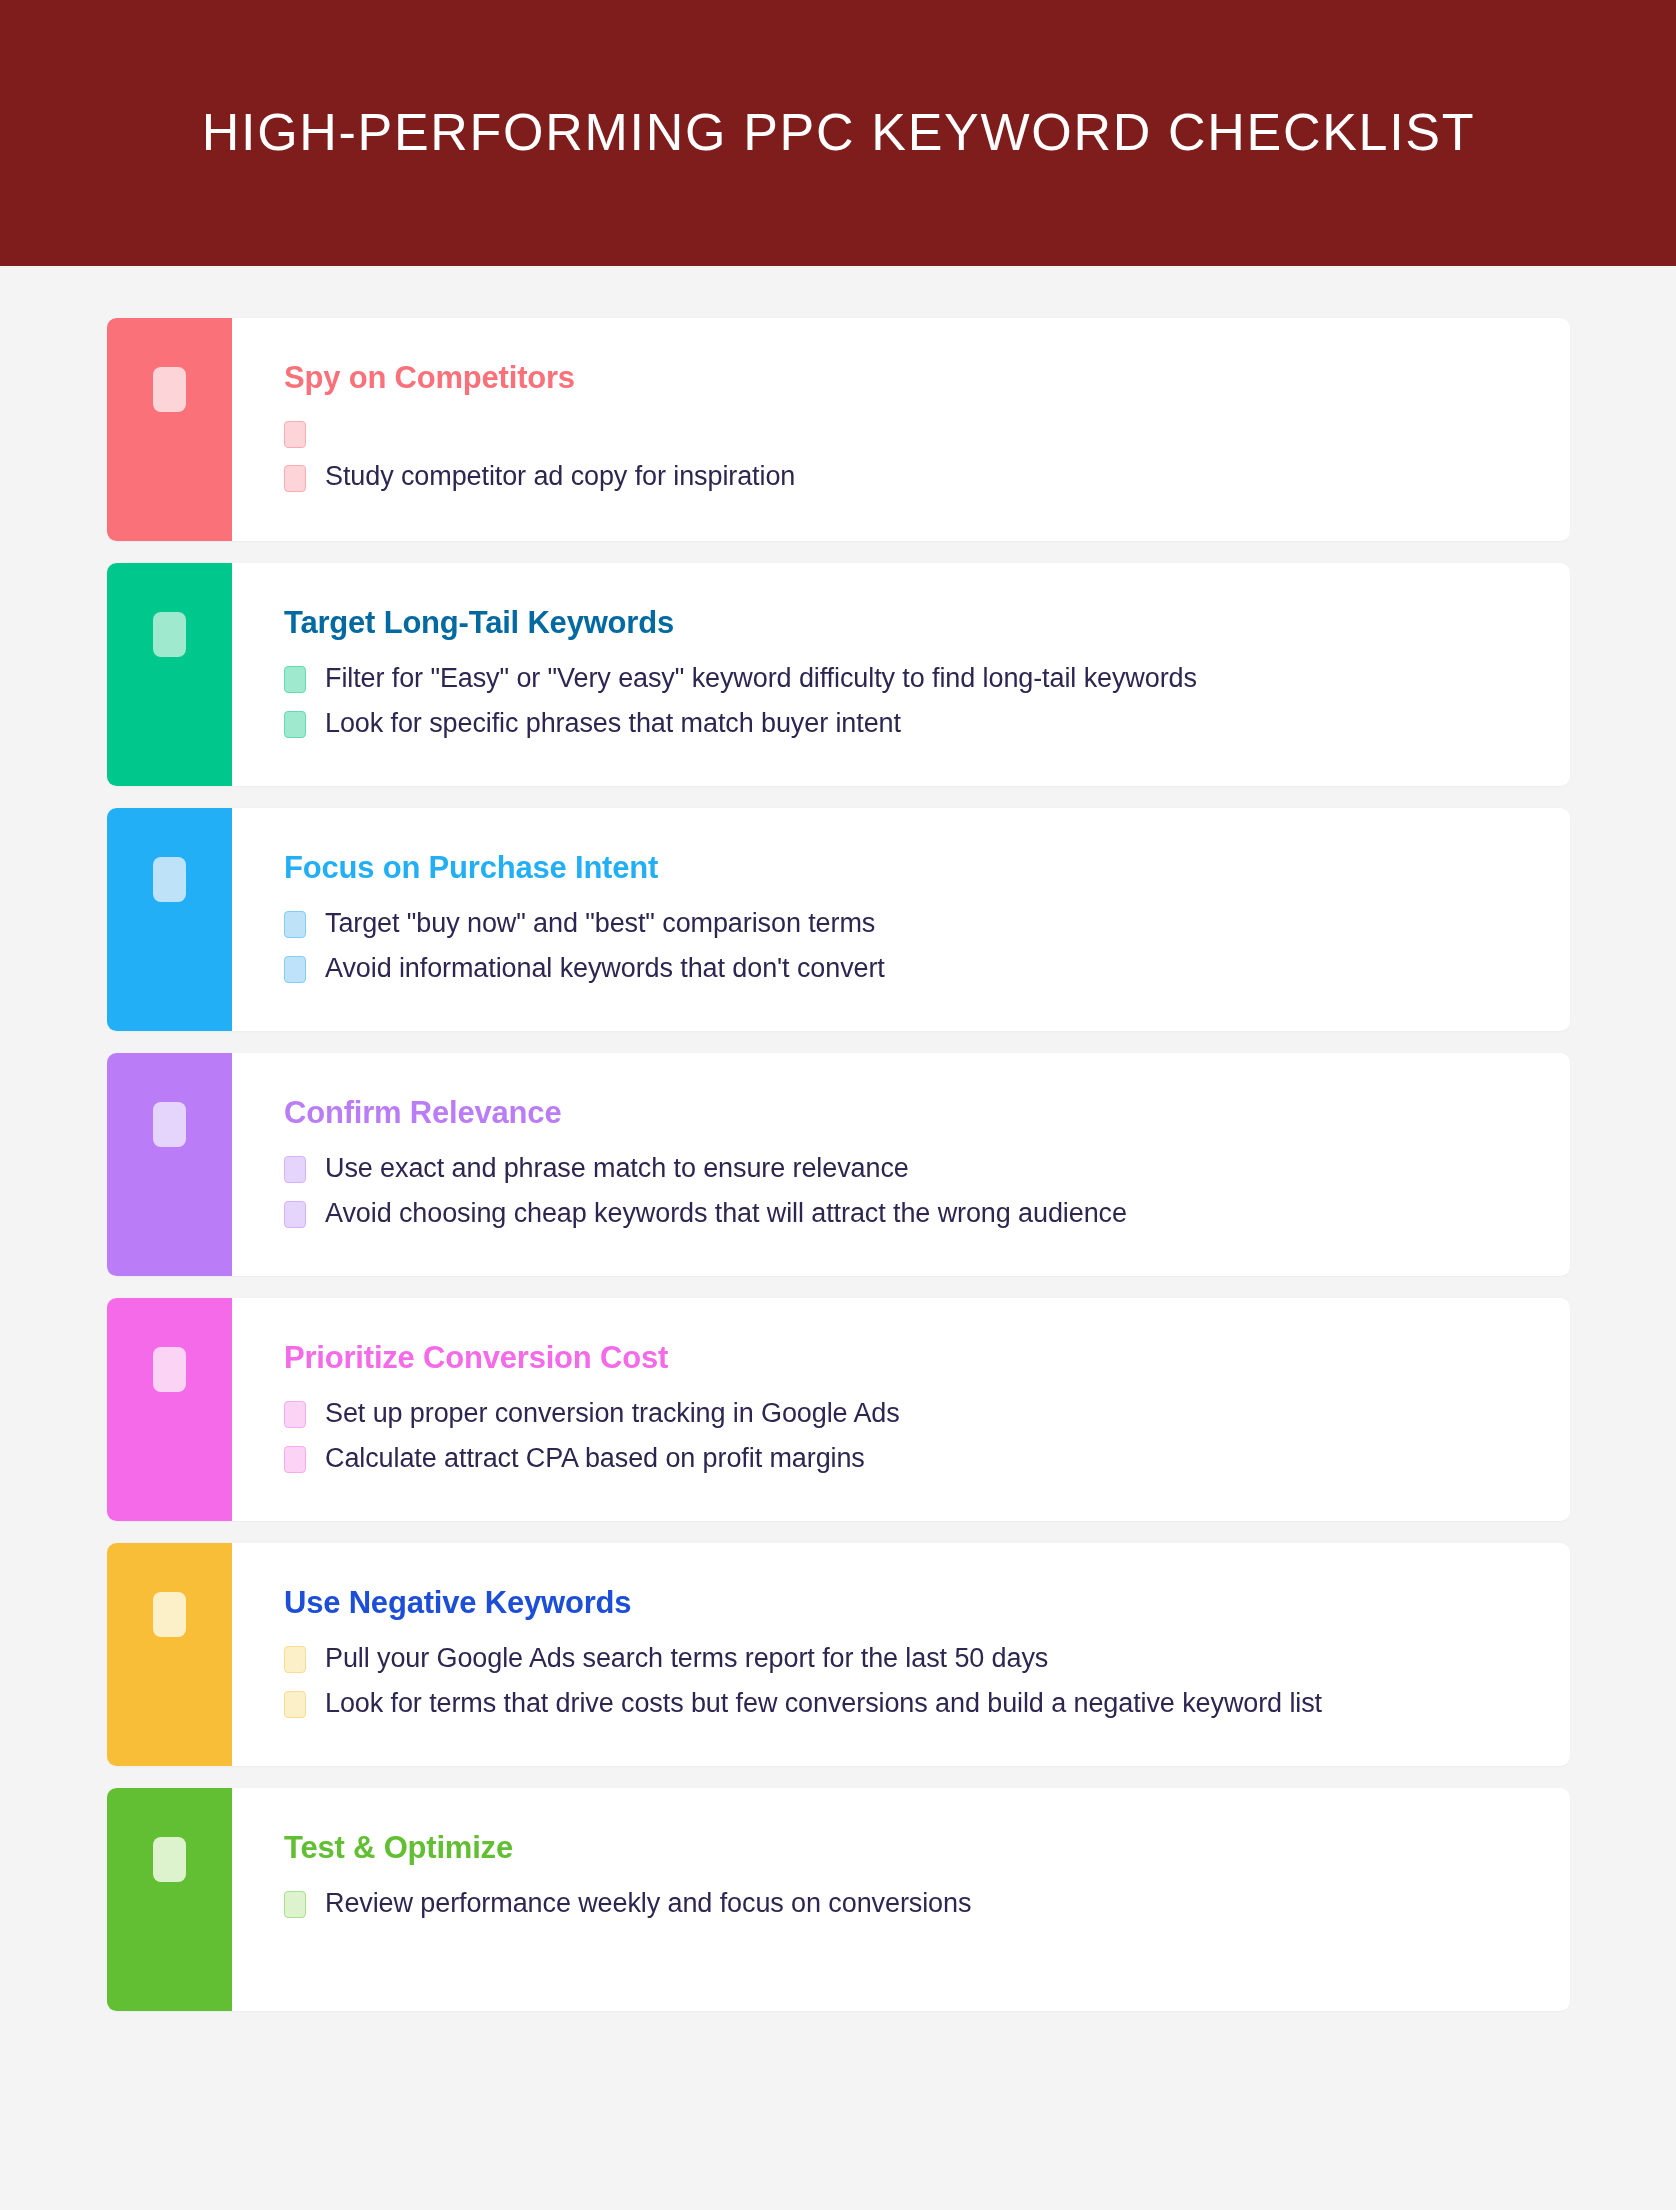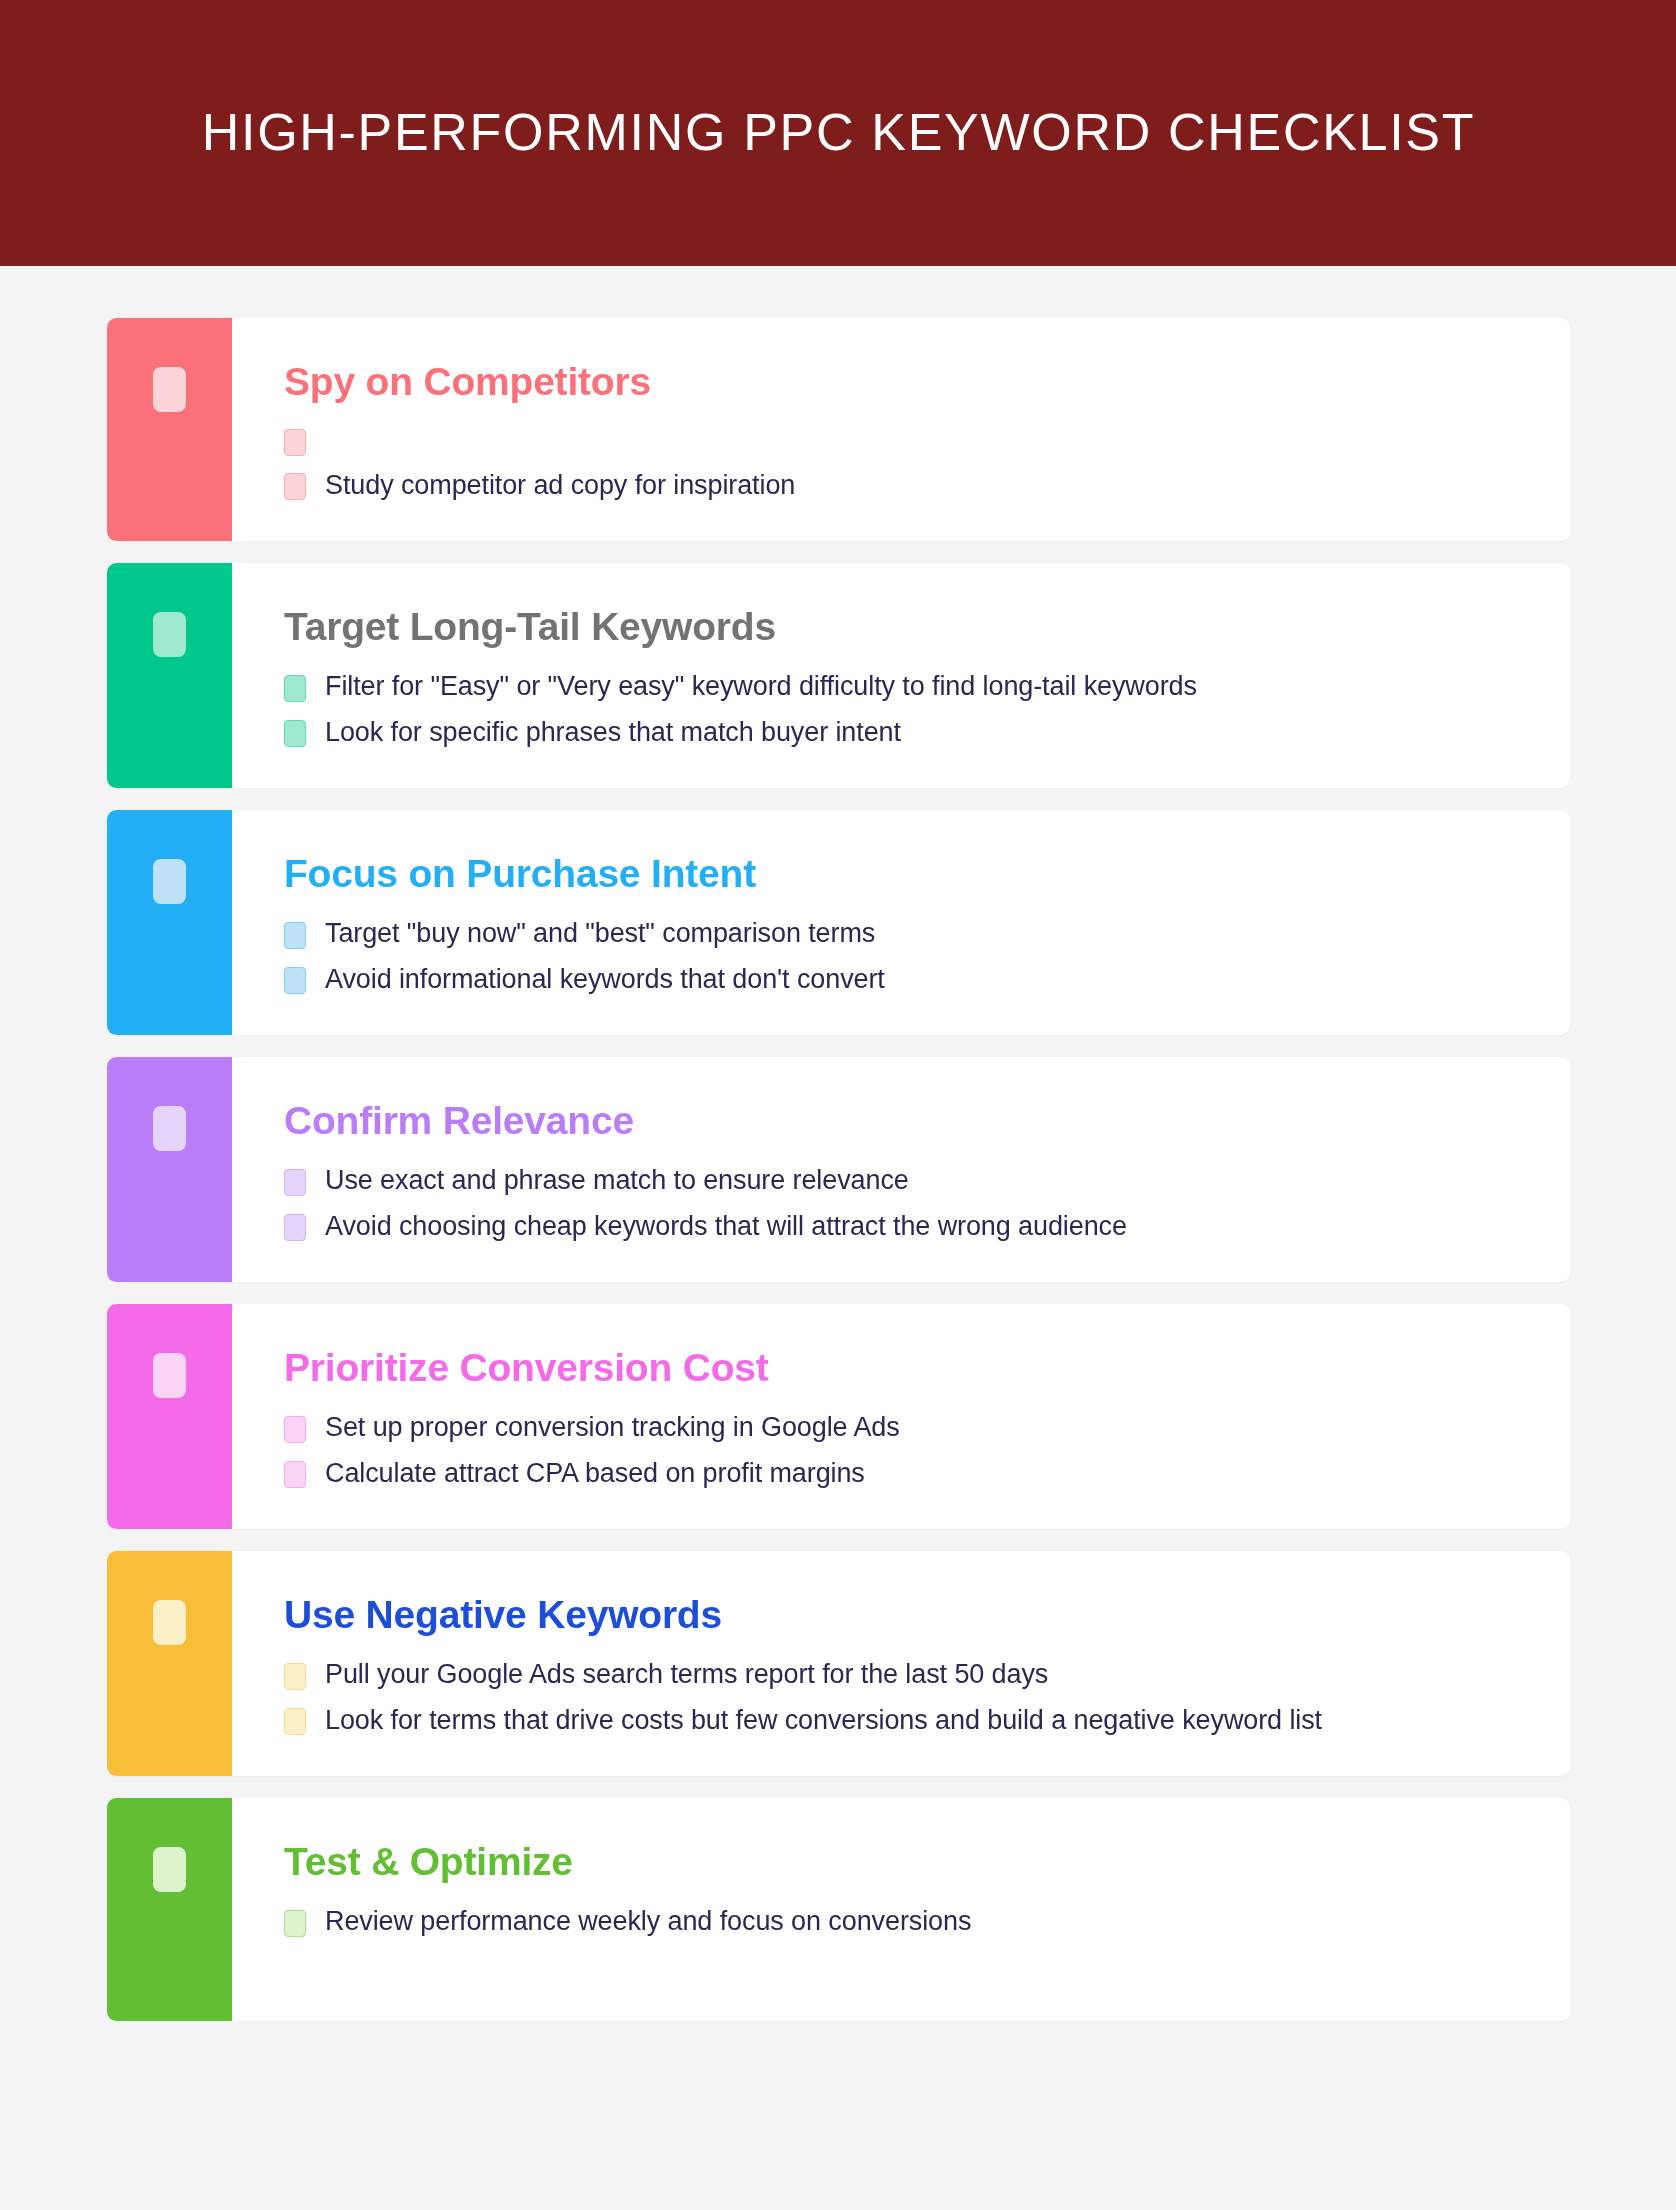--- a/index.html
+++ b/index.html
@@ -71,21 +71,21 @@
 
   .card-body {
     flex: 1 1 auto;
     padding: 44px 35px 40px 52px;
     display: flex;
     flex-direction: column;
     justify-content: flex-start;
   }
 
   .card-title {
-    font-size: 39px;
+    font-size: 31px;
     font-weight: bold;
     letter-spacing: -0.2px;
     margin-bottom: 22px;
     line-height: 1.05;
   }
 
   .card-items {
     display: flex;
     flex-direction: column;
     gap: 12.2px;
@@ -136,21 +136,21 @@
             <span class="item-text">Study competitor ad copy for inspiration</span>
           </div>
         </div>
       </div>
     </div>
     <div class="card">
       <div class="card-bar" style="background: rgb(0, 200, 140);">
         <div class="bar-check" style="background: rgb(159, 233, 206);"></div>
       </div>
       <div class="card-body">
-        <div class="card-title" style="color: #737373;">Target Long-Tail Keywords</div>
+        <div class="card-title" style="color: #0369a1;">Target Long-Tail Keywords</div>
         <div class="card-items">
           <div class="item">
             <span class="item-check" style="background: rgb(159, 233, 206); border: 0.9px solid rgba(0, 200, 140, 0.4);"></span>
             <span class="item-text">Filter for "Easy" or "Very easy" keyword difficulty to find long-tail keywords</span>
           </div>
           <div class="item">
             <span class="item-check" style="background: rgb(159, 233, 206); border: 0.9px solid rgba(0, 200, 140, 0.4);"></span>
             <span class="item-text">Look for specific phrases that match buyer intent</span>
           </div>
         </div>

